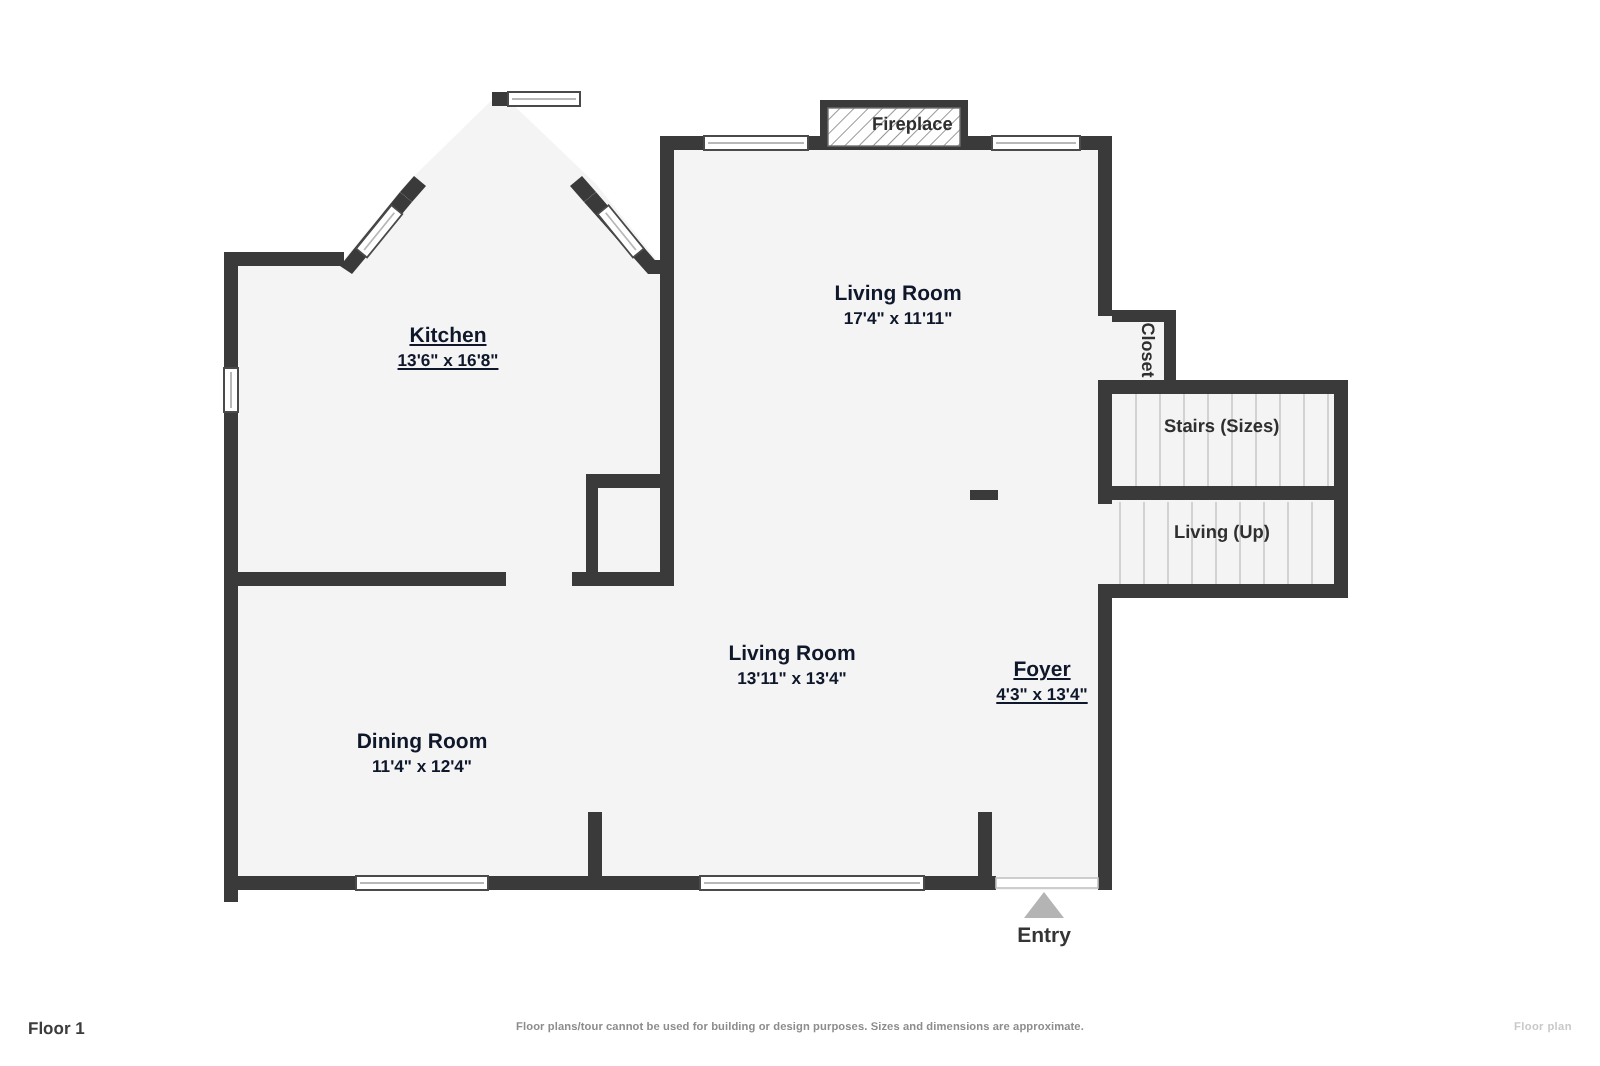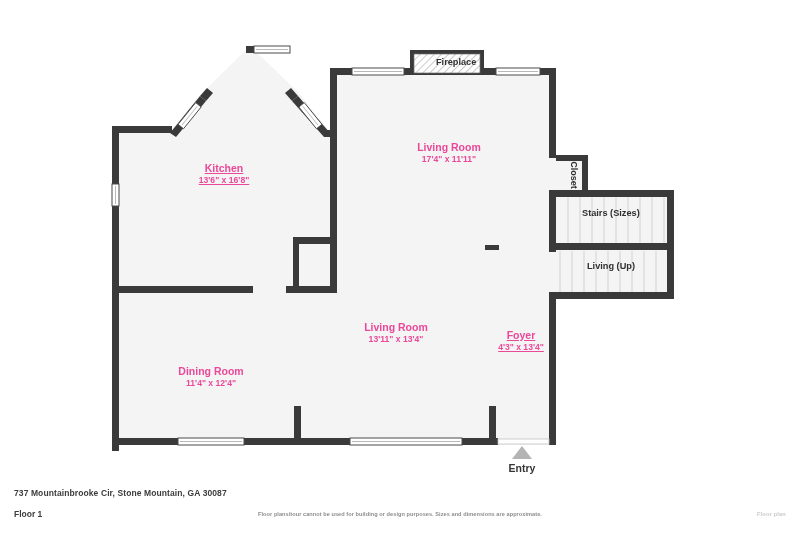--- a/index.html
+++ b/index.html
@@ -61,21 +61,21 @@
     right: 14px;
     top: 24px;
     font-size: 5.6px;
     font-weight: bold;
     color: #c9c9c9;
     letter-spacing: 0.2px;
   }
   .room-label {
     position: absolute;
     text-align: center;
-    color: #ec4899;
+    color: #0f172a;
     pointer-events: none;
   }
   .room-name {
     font-size: 10.5px;
     font-weight: bold;
     line-height: 13px;
     white-space: nowrap;
   }
   .room-dims {
     font-size: 8.6px;
@@ -296,17 +296,16 @@
 </div>
 
 <div class="tag-box" style="left:424px; top:57px;margin-left:12px;">Fireplace</div>
 <div class="tag-box" style="left:582px; top:208px;">Stairs (Sizes)</div>
 <div class="tag-box" style="left:587px; top:261px;">Living (Up)</div>
 <div class="vert-tag" style="left:560px; top:170px;">Closet</div>
 
 <div class="entry-label" style="left:492px; top:462px; width:60px;">Entry</div>
 
 <div class="footer">
-  <div class="addr">737 Mountainbrooke Cir, Stone Mountain, GA 30087</div>
   <div class="floor-label">Floor 1</div>
   <div class="disclaimer">Floor plans/tour cannot be used for building or design purposes. Sizes and dimensions are approximate.</div>
   <div class="brand">Floor plan</div>
 </div>
 
 </body></html>

